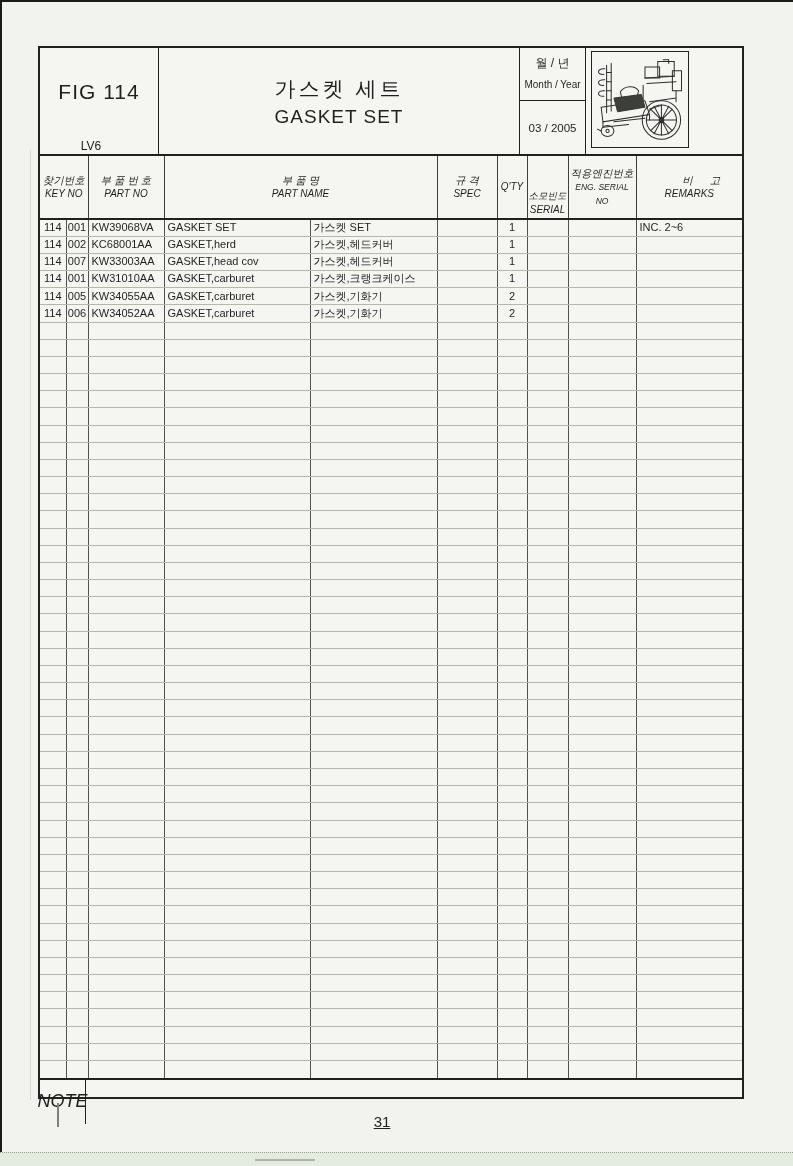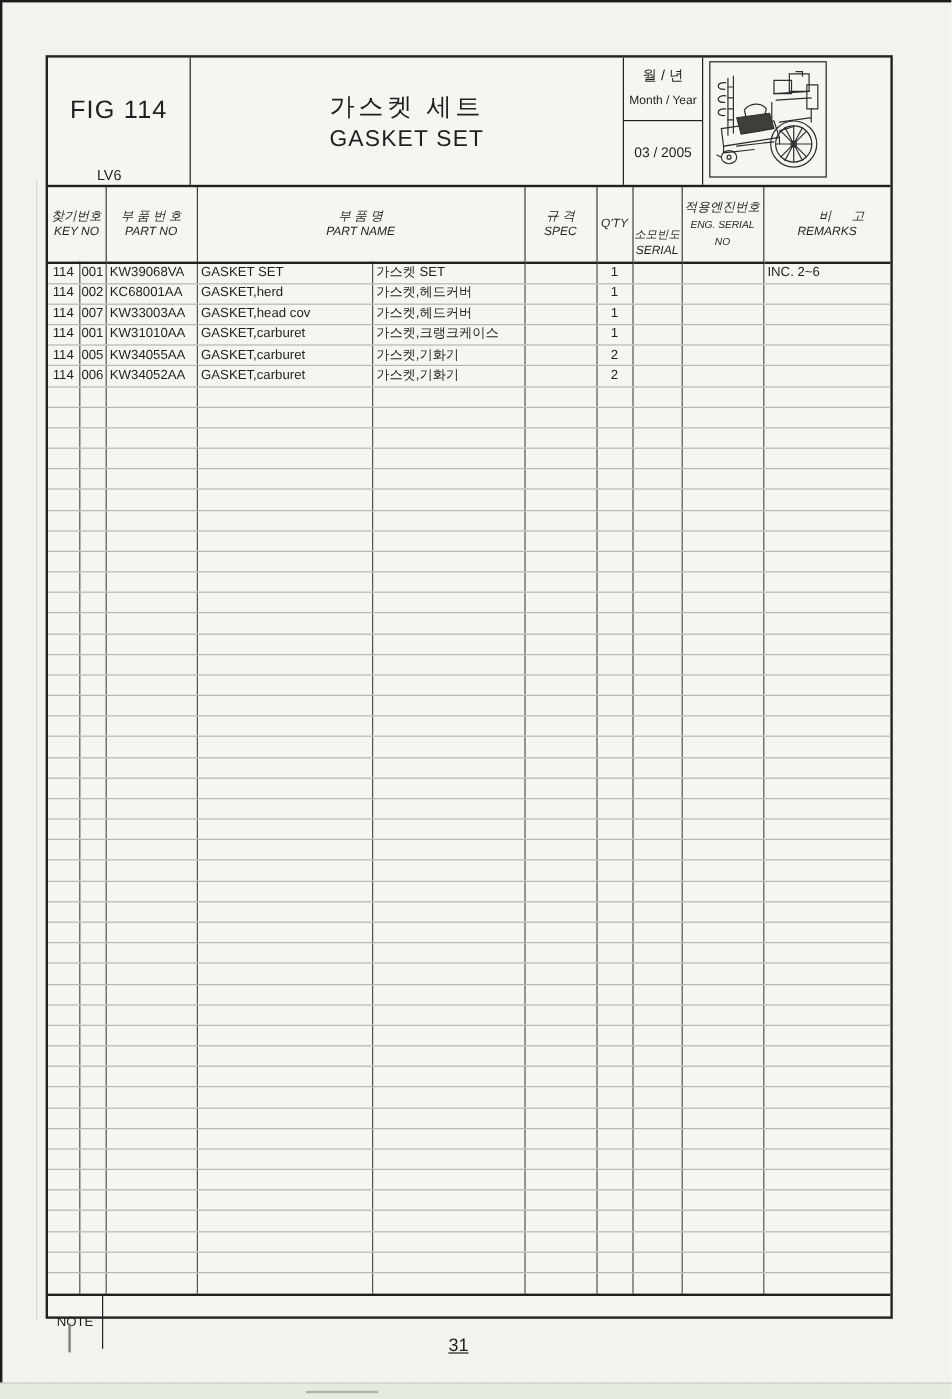--- a/index.html
+++ b/index.html
@@ -61,21 +61,21 @@
     box-sizing:border-box;height:17.18px;padding:0 3px;
     border-left:1px solid #50544e;border-bottom:1px solid #b3b8ac;
     font-size:11px;line-height:1.05;white-space:nowrap;overflow:hidden;vertical-align:middle;
   }
   .grid td.c-fig{border-left:none;}
   .grid td.c-fig,.grid td.c-key,.grid td.c-qty{text-align:center;padding:0 1px;}
   .grid tr:last-child td{border-bottom:none;}
 
   
   .note-row{display:flex;height:46px;border-top:2px solid #202020;box-sizing:border-box;}
-  .note-label{width:46px;box-sizing:border-box;border-right:1.5px solid #202020;display:flex;align-items:center;justify-content:center;font-size:11px;}
+  .note-label{width:46px;box-sizing:border-box;border-right:1.5px solid #202020;display:flex;align-items:center;justify-content:center;font-size:18px;font-style:italic;}
   .note-body{flex:1;}
 
   .tick{position:absolute;left:57px;top:1103px;width:1.5px;height:24px;background:#7d8278;}
   .page-number{position:absolute;left:352px;top:1113px;width:60px;text-align:center;font-size:15px;text-decoration:underline;}
 </style>
 </head>
 <body>
 
 <div class="edge-top"></div>
 <div class="edge-left"></div>

